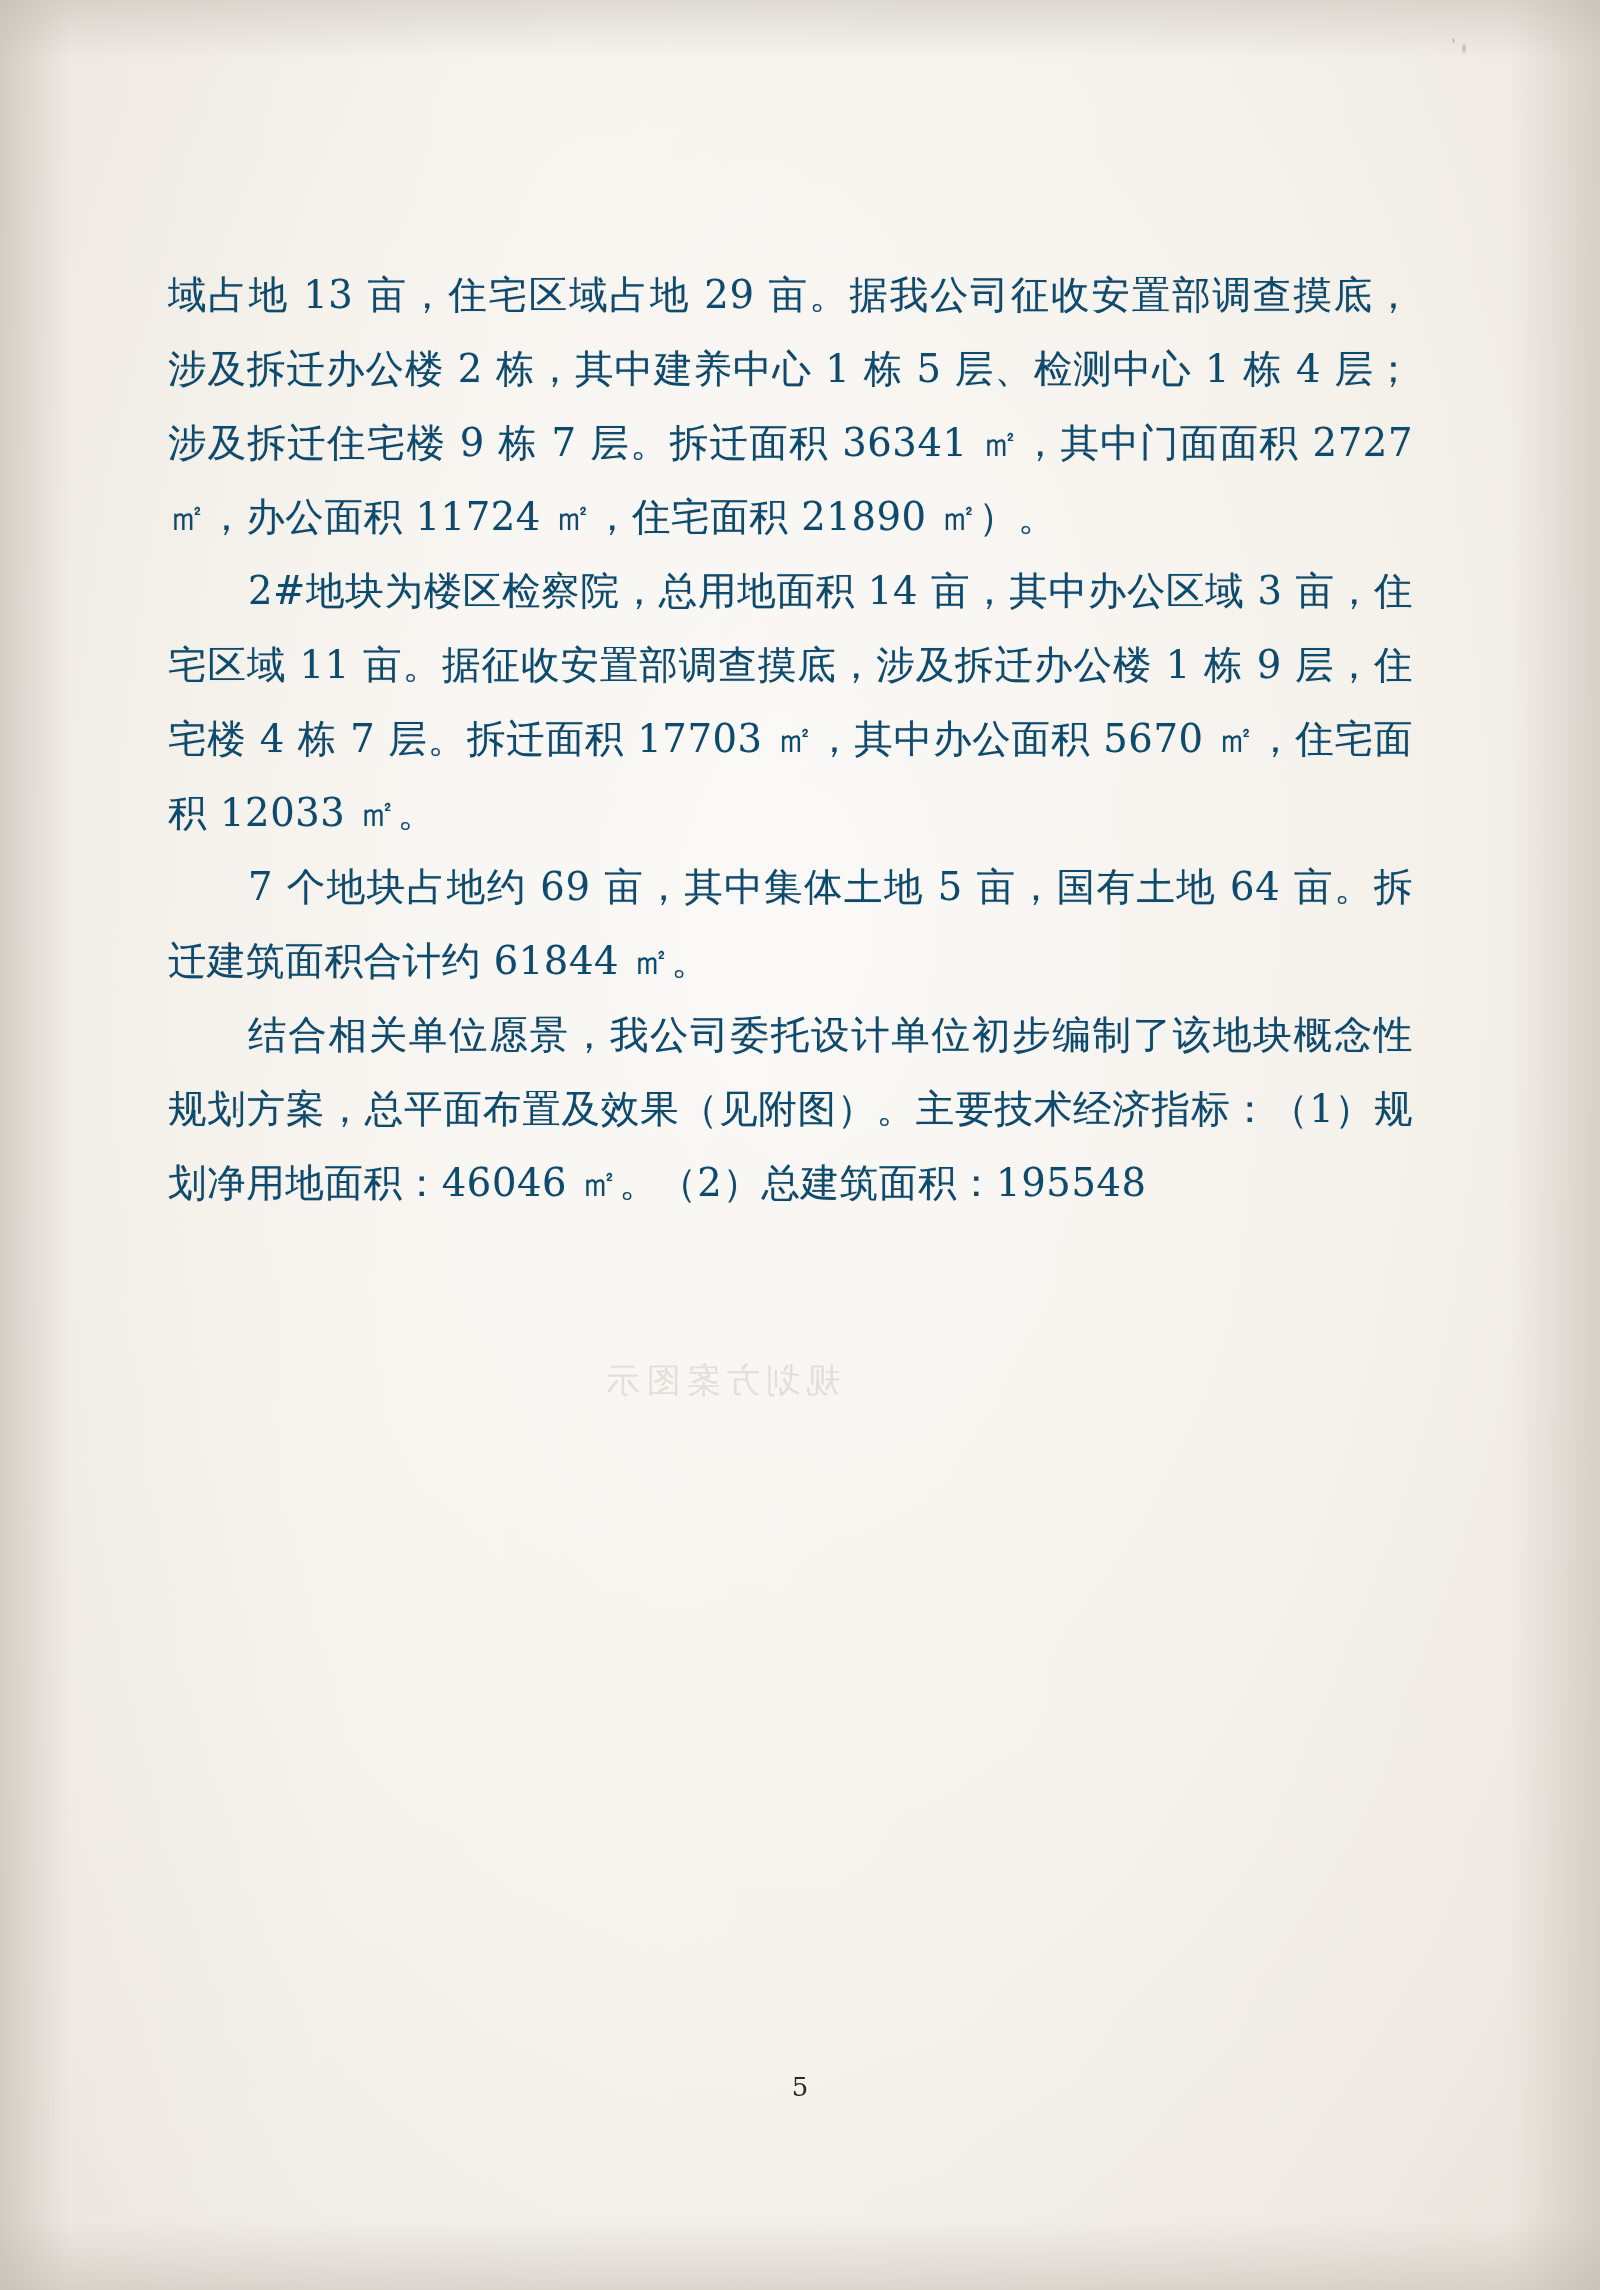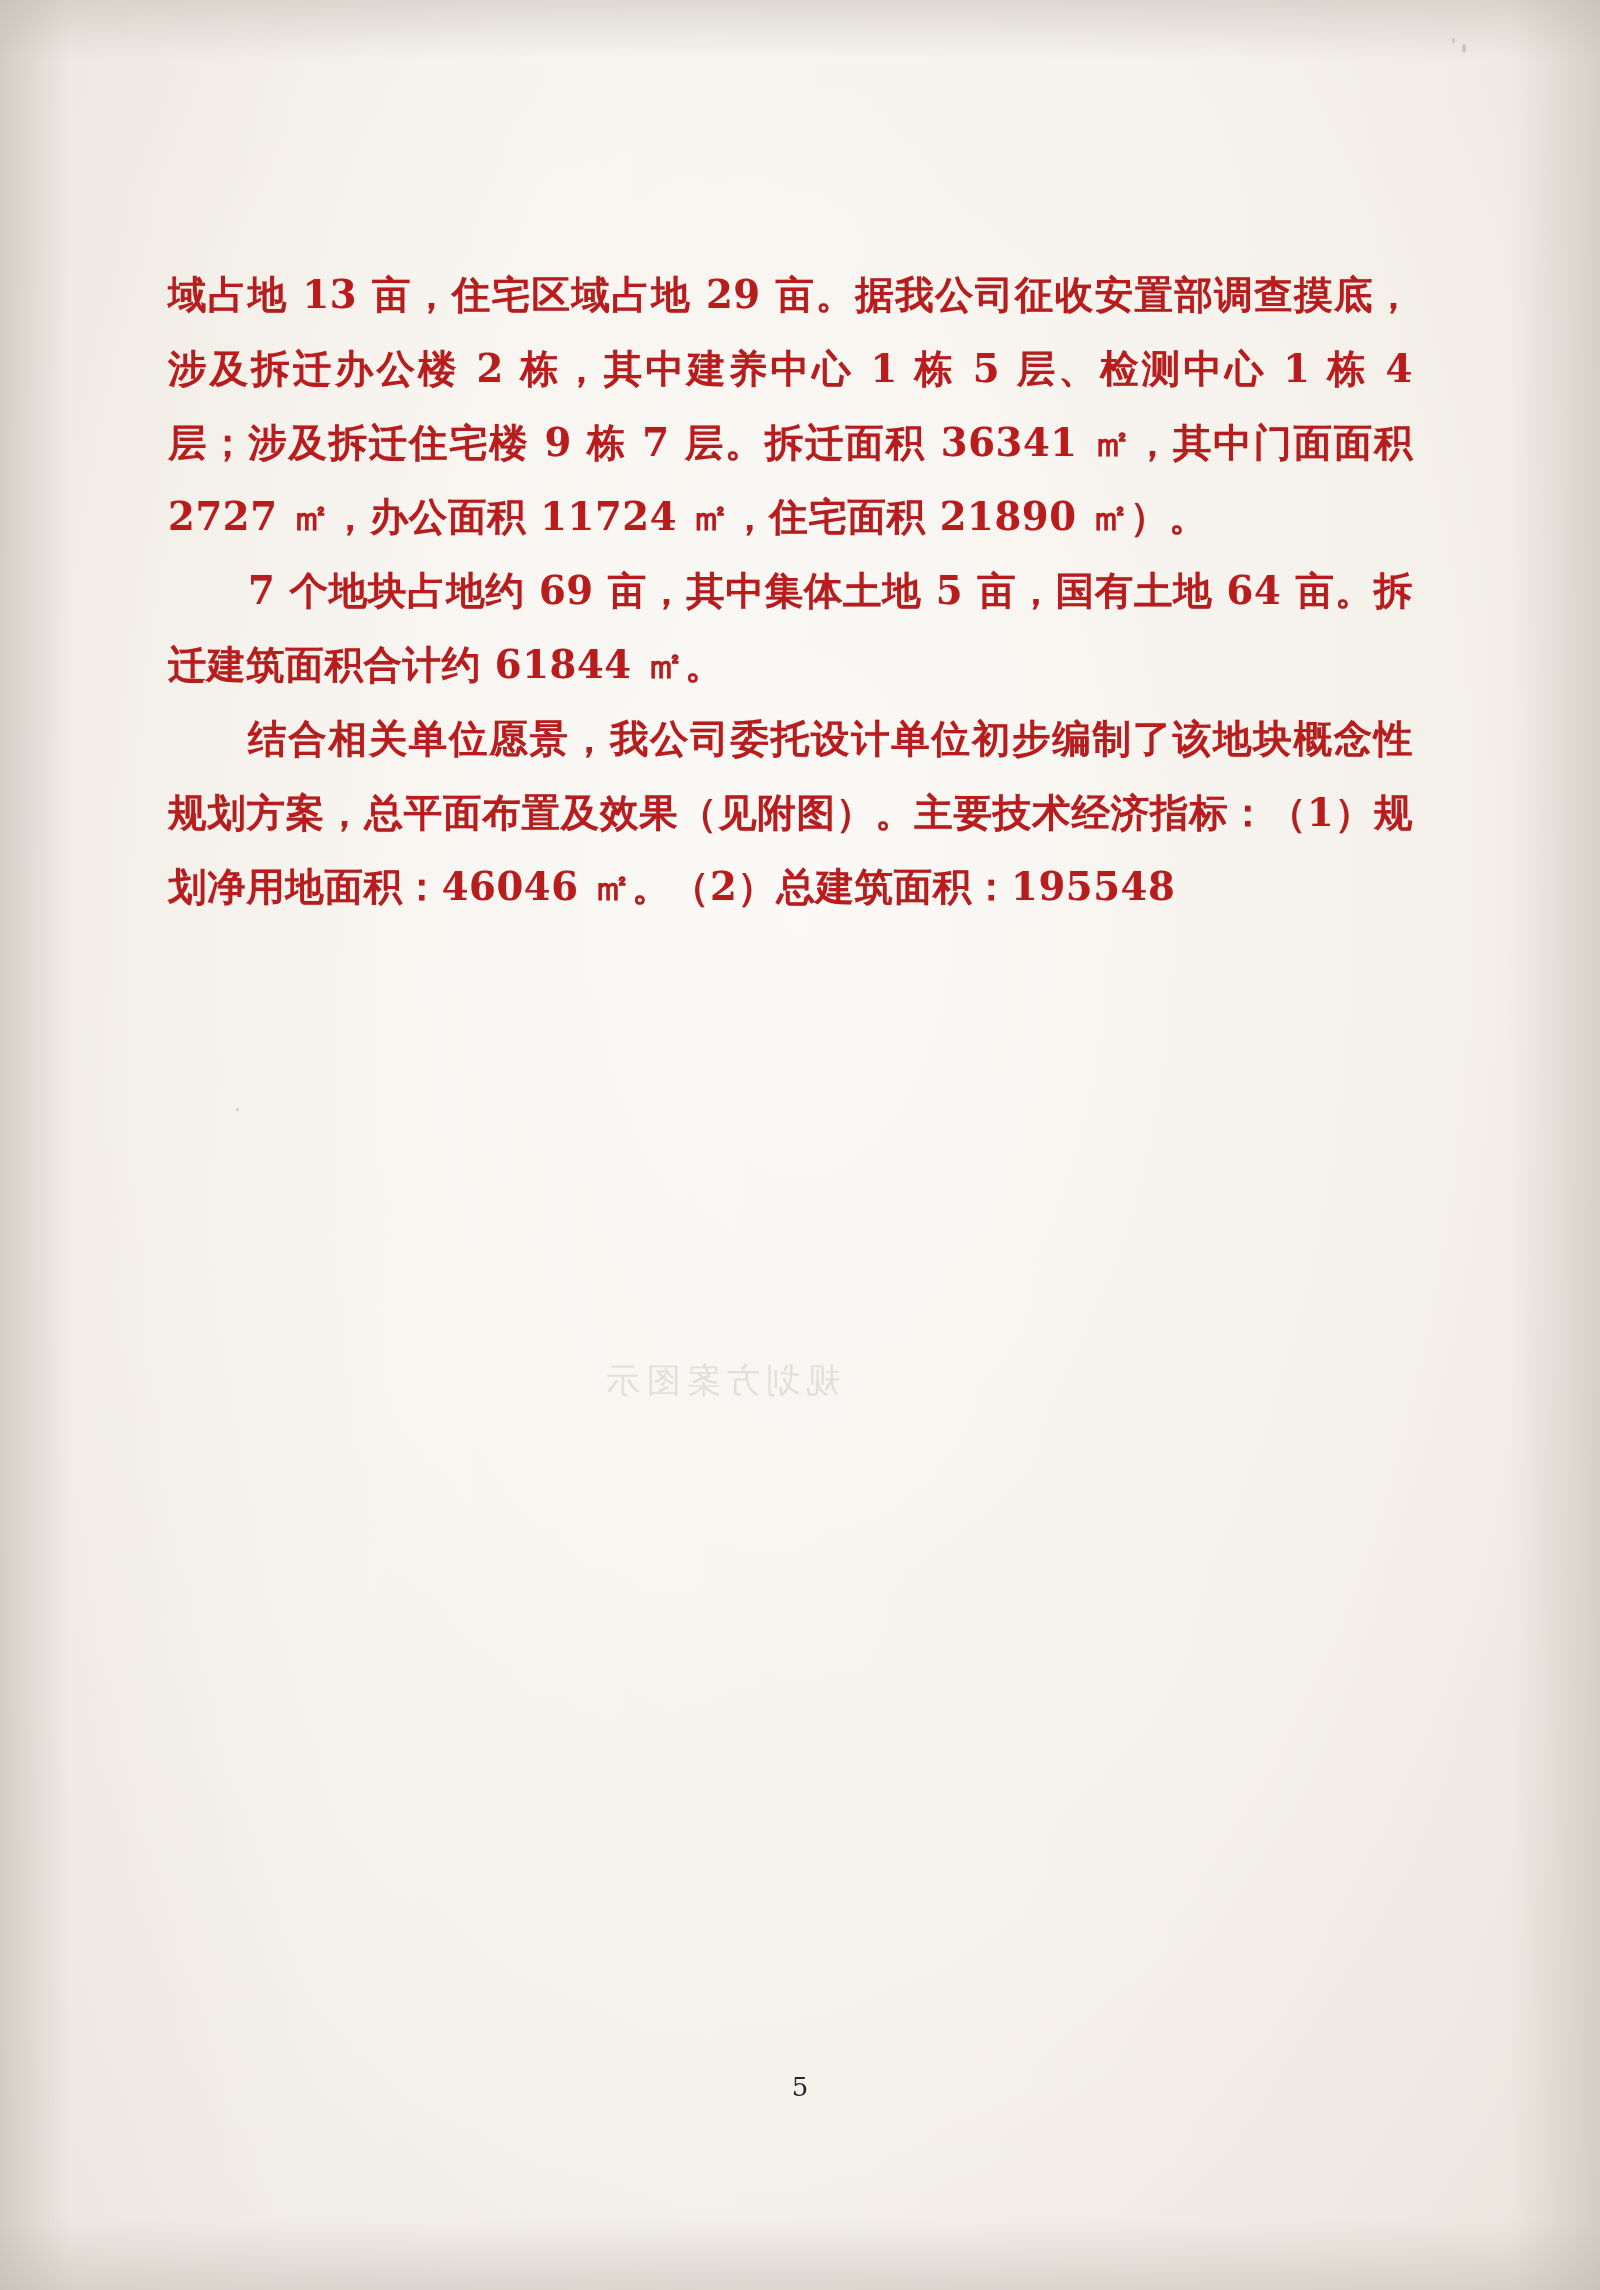--- a/index.html
+++ b/index.html
@@ -60,27 +60,27 @@
 
   .content {
     position: absolute;
     left: 168px;
     top: 258px;
     width: 1245px;
   }
   .para {
     font-size: 38.5px;
     line-height: 74px;
-    color: #b91c1c;
+    color: #0c4a6e;
     letter-spacing: 0.6px;
     text-align: justify;
     text-justify: inter-character;
     margin: 0 0 0 0;
     font-family: "DejaVu Serif", "Liberation Serif", serif;
-    font-weight: 700;
+    font-weight: 400;
     text-shadow: 0 0 1px rgba(35,35,40,0.25);
   }
   .para.indent {
     text-indent: 80px;
   }
   .heading {
     font-size: 39px;
     line-height: 74px;
     color: #141619;
     font-weight: 700;
@@ -124,20 +124,21 @@
   <div class="speck" style="left:1462px; top:44px; width:4px; height:9px;"></div>
   <div class="speck" style="left:1452px; top:38px; width:3px; height:5px;"></div>
   <div class="speck" style="left:236px; top:1108px; width:3px; height:3px;"></div>
 
   <div class="ghost" style="left:600px; top:1358px;">规划方案图示</div>
 
   <div class="content">
 
     <p class="para">域占地 13 亩，住宅区域占地 29 亩。据我公司征收安置部调查摸底，涉及拆迁办公楼 2 栋，其中建养中心 1 栋 5 层、检测中心 1 栋 4 层；涉及拆迁住宅楼 9 栋 7 层。拆迁面积 36341 ㎡，其中门面面积 2727 ㎡，办公面积 11724 ㎡，住宅面积 21890 ㎡）。</p>
 
+    <p class="para indent">2#地块为楼区检察院，总用地面积 14 亩，其中办公区域 3 亩，住宅区域 11 亩。据征收安置部调查摸底，涉及拆迁办公楼 1 栋 9 层，住宅楼 4 栋 7 层。拆迁面积 17703 ㎡，其中办公面积 5670 ㎡，住宅面积 12033 ㎡。</p>
 
 
     <p class="para indent">7 个地块占地约 69 亩，其中集体土地 5 亩，国有土地 64 亩。拆迁建筑面积合计约 61844 ㎡。</p>
 
 
 
     <p class="para indent">结合相关单位愿景，我公司委托设计单位初步编制了该地块概念性规划方案，总平面布置及效果（见附图）。主要技术经济指标：（1）规划净用地面积：46046 ㎡。（2）总建筑面积：195548</p>
 
   </div>
 

